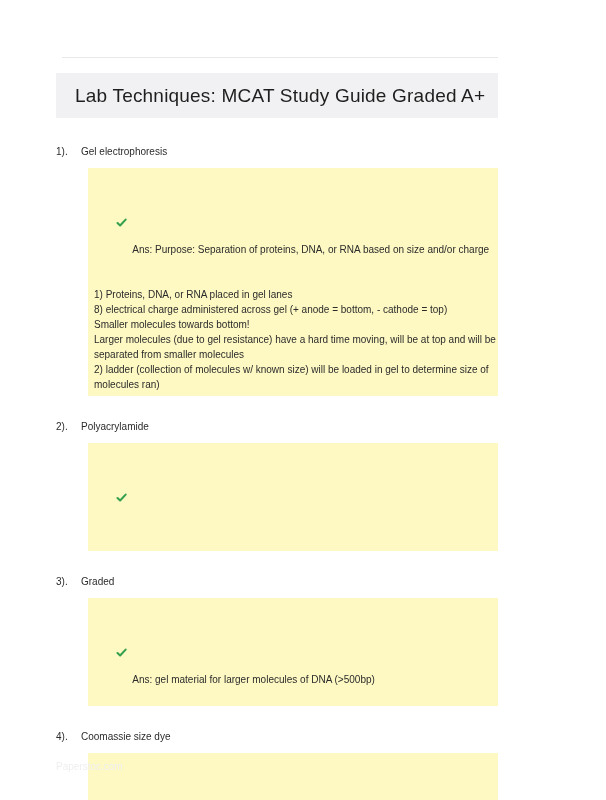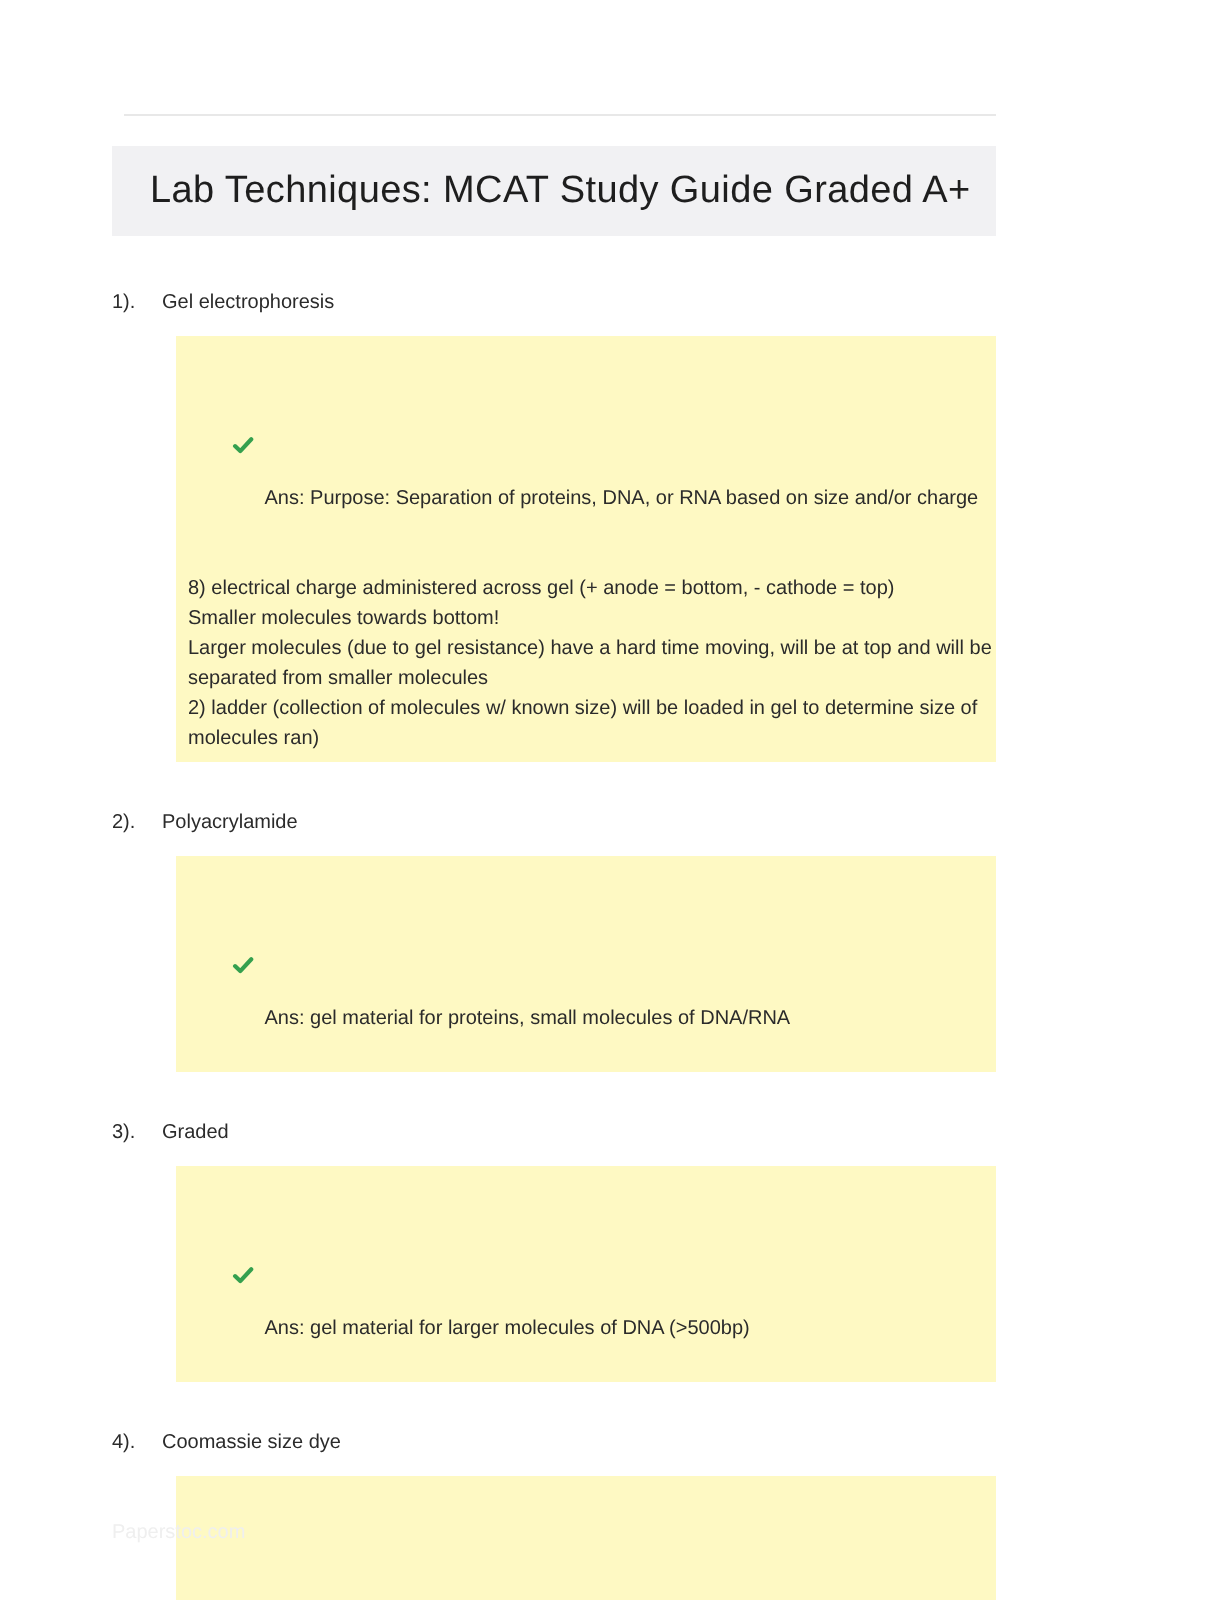--- a/index.html
+++ b/index.html
@@ -91,39 +91,40 @@
     </div>
     <div class="answer-box">
       <div class="ans-row">
         <span class="check">
           <svg viewBox="0 0 16 16" aria-hidden="true">
             <path d="M2.2 8.8 L6 12.4 L14 3.8" fill="none" stroke="#35a04e" stroke-width="3" stroke-linecap="round" stroke-linejoin="round"></path>
           </svg>
         </span><span>Ans: Purpose: Separation of proteins, DNA, or RNA based on size and/or charge</span>
       </div>
     <div class="ans-row">&nbsp;</div>
+            <div class="ans-row">1) Proteins, DNA, or RNA placed in gel lanes</div>
             <div class="ans-row">8) electrical charge administered across gel (+ anode = bottom, - cathode = top)</div>
             <div class="ans-row">Smaller molecules towards bottom!</div>
             <div class="ans-row">Larger molecules (due to gel resistance) have a hard time moving, will be at top and will be separated from smaller molecules</div>
             <div class="ans-row">2) ladder (collection of molecules w/ known size) will be loaded in gel to determine size of molecules ran)</div>
           </div>
   </div>
 
   <div class="question">
     <div class="q-head">
       <span class="q-num">2).</span>
       <span class="q-term">Polyacrylamide</span>
     </div>
     <div class="answer-box">
       <div class="ans-row">
         <span class="check">
           <svg viewBox="0 0 16 16" aria-hidden="true">
             <path d="M2.2 8.8 L6 12.4 L14 3.8" fill="none" stroke="#35a04e" stroke-width="3" stroke-linecap="round" stroke-linejoin="round"></path>
           </svg>
-        </span><span>Ans: gel material for proteins, small molecules of DNA/RNA</span>
+        </span>
       </div>
     </div>
   </div>
 
   <div class="question">
     <div class="q-head">
       <span class="q-num">3).</span>
       <span class="q-term">Graded</span>
     </div>
     <div class="answer-box">

